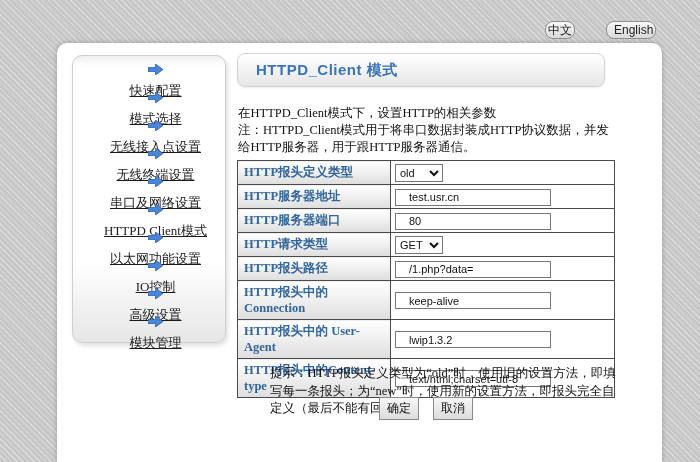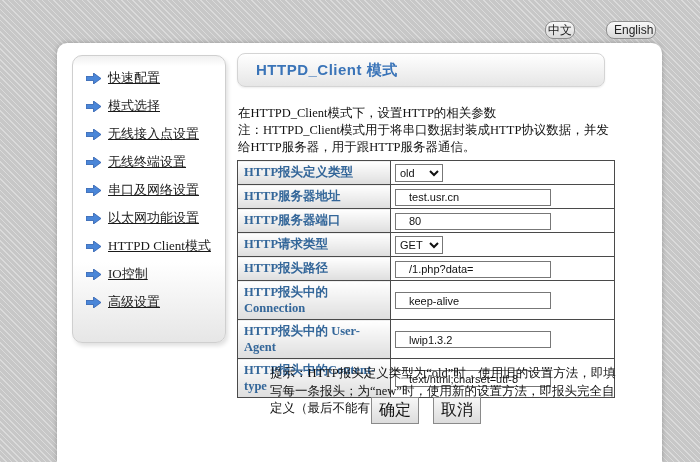--- a/index.html
+++ b/index.html
@@ -28,21 +28,21 @@
   }
   .side-box {
     position:absolute; left:15px; top:12px; width:154px; height:288px;
     border:1px solid #cfcfcf; border-radius:10px;
     background: linear-gradient(180deg, #f0f0f0 0px, #ffffff 10px, #ffffff 72%, #e6e6e6 100%);
     box-shadow: 2px 3px 4px rgba(0,0,0,0.12);
     padding-top:8px;
   }
   .menu-item {
     height:28px; display:flex; align-items:center; gap:7px;
-    padding-left:13px; cursor:pointer;
+    padding-left:13px; cursor:pointer;flex-direction:column;
   }
   .menu-item .menu-label {
     font-size:13px; color:#1a1a1a; text-decoration:underline;
   }
   .arrow { display:inline-flex; width:15px; height:11px; }
   .content { position:absolute; left:180px; top:10px; width:380px; }
   .title-box {
     position:absolute; left:0; top:0; width:368px; height:34px;
     border:1px solid #d4d4d4; border-radius:8px;
     background: linear-gradient(#ffffff, #e6e6e6);
@@ -72,21 +72,21 @@
     font-family:"Liberation Sans", sans-serif; font-size:11px; color:#111;
     padding:0 13px;
   }
   .sel {
     height:18px; min-width:48px; border:1px solid #777; background:#fff;
     font-family:"Liberation Sans", sans-serif; font-size:11px; color:#111;
   }
   .tip { position:absolute; left:1px; top:312px; width:382px; font-size:12.5px; color:#111; line-height:1.4;padding-left:32px; }
   .btn-row { position:absolute; left:0; top:344px; width:378px; text-align:center; }
   .form-btn {
-    font-family:Liberation Mono, monospace; font-size:16px; color:#111;
+    font-family:Liberation Mono, monospace; font-size:12px; color:#111;
     background: linear-gradient(#f7f7f7, #dcdcdc);
     border:1px solid #8a8a8a; border-radius:0;
     padding:2px 7px; margin:0 5px; cursor:pointer;
   }
 </style>
 </head>
 <body>
 
 <button id="btn-cn" class="lang-btn">中文</button>
 <button id="btn-en" class="lang-btn">English</button>
@@ -133,45 +133,53 @@
           </svg>
         </span>
         <span class="menu-label">串口及网络设置</span>
       </div>
       <div class="menu-item">
         <span class="arrow">
           <svg width="15" height="11" viewBox="0 0 15 11">
             <polygon points="0,3.5 7.5,3.5 7.5,0 15,5.5 7.5,11 7.5,7.5 0,7.5" fill="#4a86d8" stroke="#2f5fae" stroke-width="0.8"></polygon>
           </svg>
         </span>
+        <span class="menu-label">HTTPD Client模式</span>
+      </div>
+      <div class="menu-item">
+        <span class="arrow">
+          <svg width="15" height="11" viewBox="0 0 15 11">
+            <polygon points="0,3.5 7.5,3.5 7.5,0 15,5.5 7.5,11 7.5,7.5 0,7.5" fill="#4a86d8" stroke="#2f5fae" stroke-width="0.8"></polygon>
+          </svg>
+        </span>
         <span class="menu-label">以太网功能设置</span>
       </div>
       <div class="menu-item">
         <span class="arrow">
           <svg width="15" height="11" viewBox="0 0 15 11">
             <polygon points="0,3.5 7.5,3.5 7.5,0 15,5.5 7.5,11 7.5,7.5 0,7.5" fill="#4a86d8" stroke="#2f5fae" stroke-width="0.8"></polygon>
           </svg>
         </span>
-        <span class="menu-label">HTTPD Client模式</span>
-      </div>
-      <div class="menu-item">
-        <span class="arrow">
-          <svg width="15" height="11" viewBox="0 0 15 11">
-            <polygon points="0,3.5 7.5,3.5 7.5,0 15,5.5 7.5,11 7.5,7.5 0,7.5" fill="#4a86d8" stroke="#2f5fae" stroke-width="0.8"></polygon>
-          </svg>
-        </span>
         <span class="menu-label">IO控制</span>
       </div>
       <div class="menu-item">
         <span class="arrow">
           <svg width="15" height="11" viewBox="0 0 15 11">
             <polygon points="0,3.5 7.5,3.5 7.5,0 15,5.5 7.5,11 7.5,7.5 0,7.5" fill="#4a86d8" stroke="#2f5fae" stroke-width="0.8"></polygon>
           </svg>
         </span>
         <span class="menu-label">高级设置</span>
+      </div>
+      <div class="menu-item">
+        <span class="arrow">
+          <svg width="15" height="11" viewBox="0 0 15 11">
+            <polygon points="0,3.5 7.5,3.5 7.5,0 15,5.5 7.5,11 7.5,7.5 0,7.5" fill="#4a86d8" stroke="#2f5fae" stroke-width="0.8"></polygon>
+          </svg>
+        </span>
+        <span class="menu-label">模块管理</span>
       </div>
     </div>
 
   <div class="content">
     <div class="title-box">
       <h1>HTTPD_Client 模式</h1>
     </div>
 
     <div class="desc">在HTTPD_Client模式下，设置HTTP的相关参数</div>
     <div class="note">注：HTTPD_Client模式用于将串口数据封装成HTTP协议数据，并发给HTTP服务器，用于跟HTTP服务器通信。</div>

